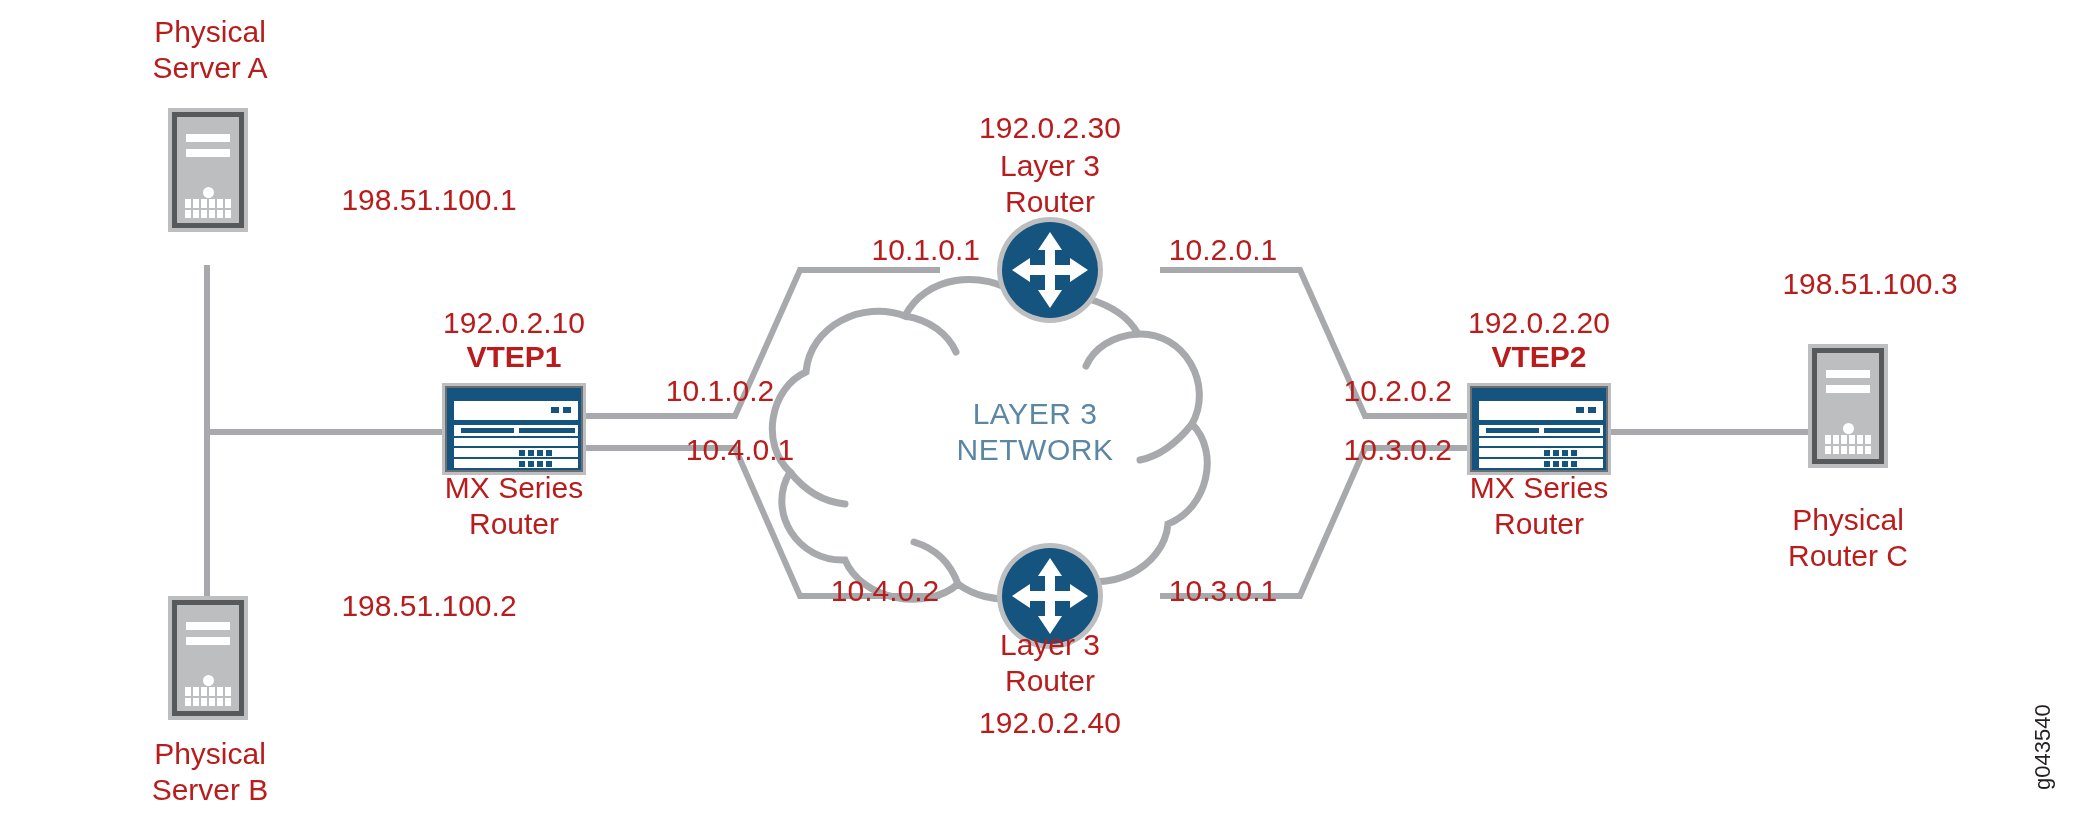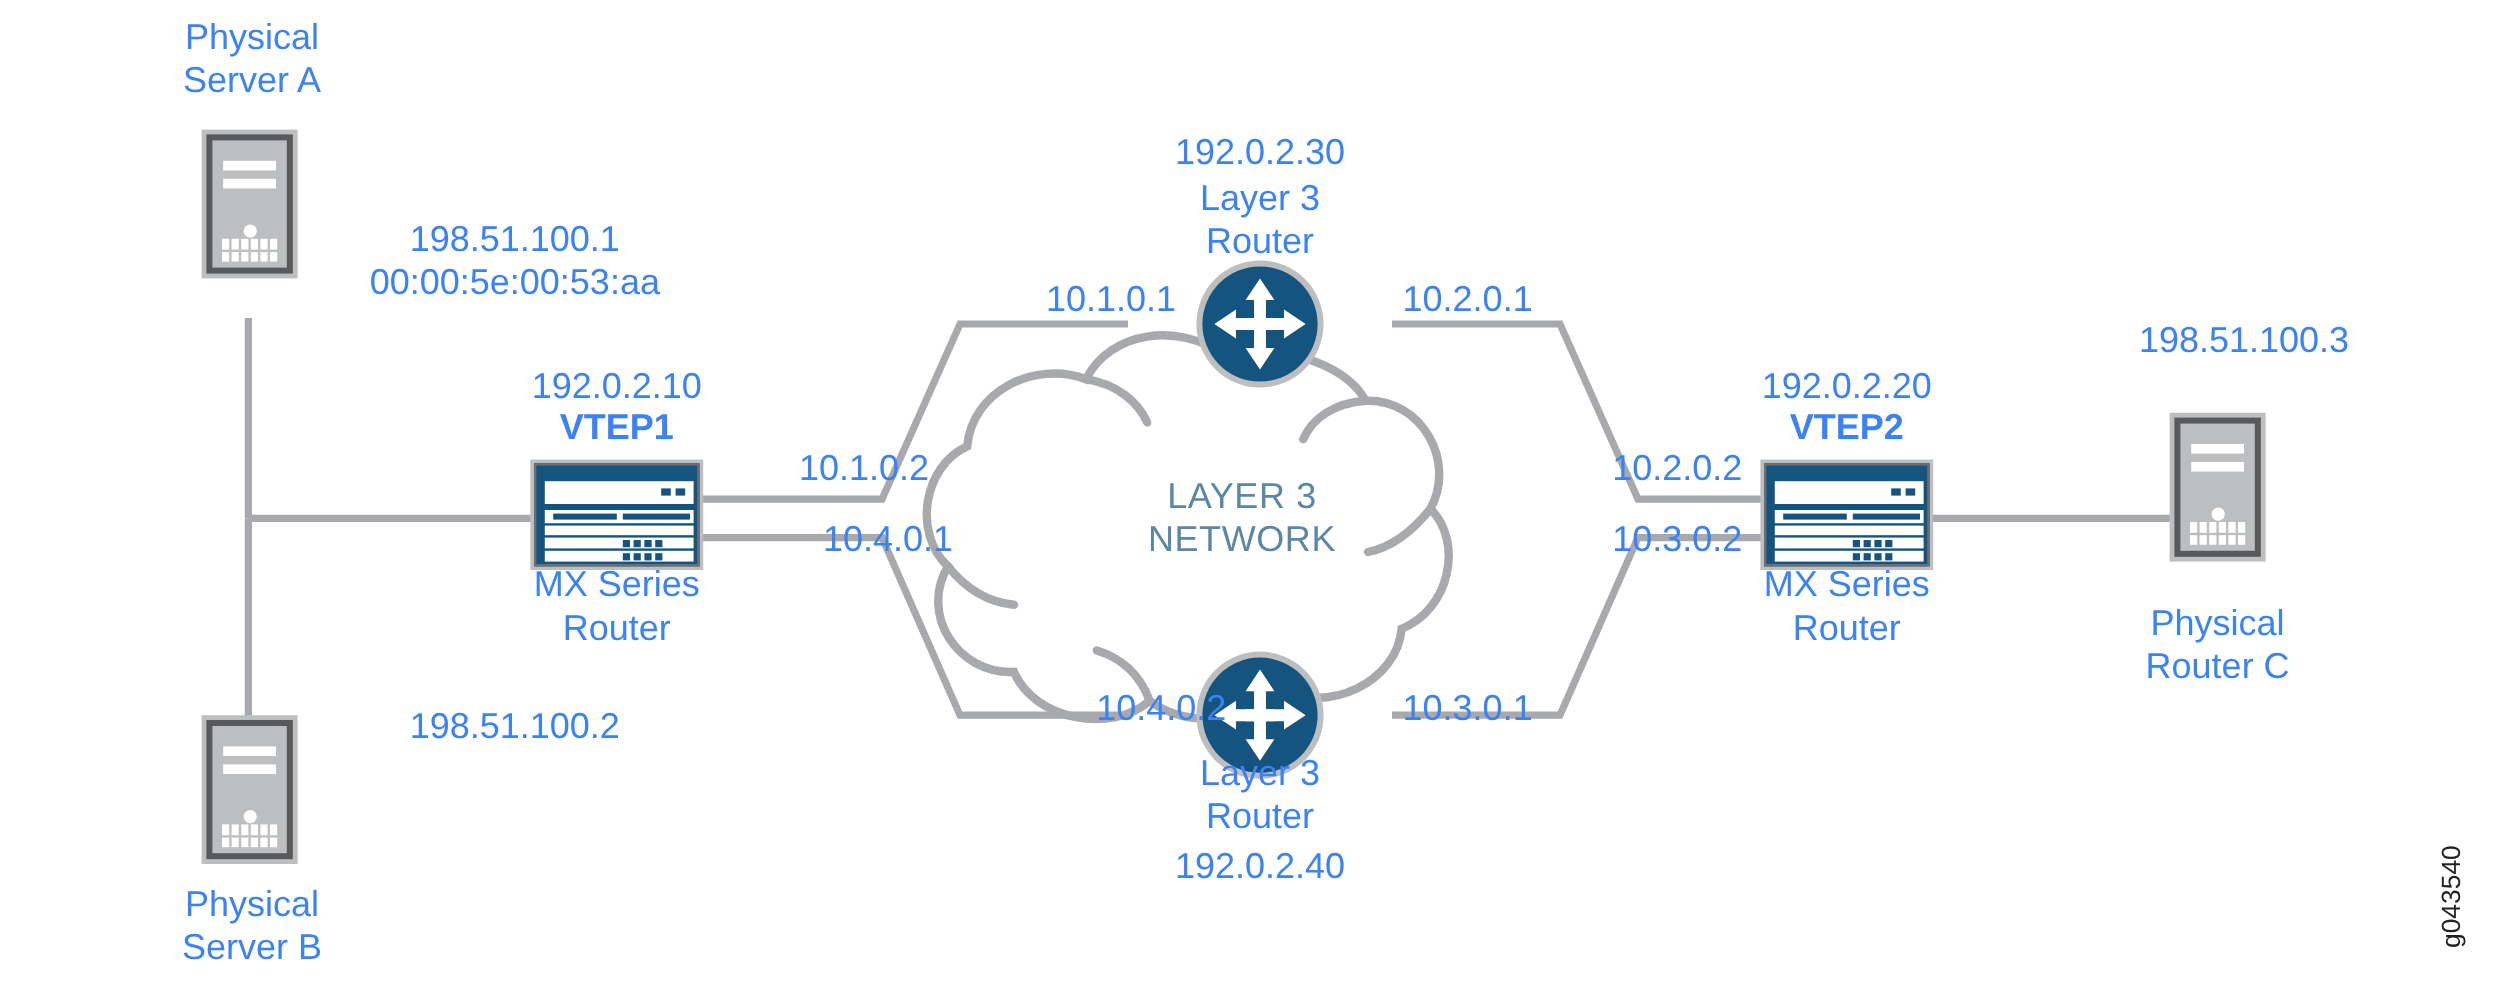--- a/index.html
+++ b/index.html
@@ -22,21 +22,21 @@
     left: 0; top: 0;
     width: 2100px;
     height: 840px;
   }
   .node {
     position: absolute;
   }
   
   .lbl {
     position: absolute;
-    color: #3b82f6;
+    color: #b91c1c;
     font-size: 30px;
     line-height: 36px;
     white-space: pre;
   }
   .lbl.center { text-align: center; }
   .lbl.right  { text-align: right; }
   .lbl.left   { text-align: center; }
   .cloudtext {
     position: absolute;
     color: #5b87a3;
@@ -206,21 +206,21 @@
           <i></i>
           <i></i>
           <i></i>
           <i></i>
           <i></i>
           <i></i>
           <i></i>
           <i></i>
       </span>
     </div>
-    <div class="lbl left" style="left:264px; top:182px; width:330px;"><span>198.51.100.1</span><br><span>00:00:5e:00:53:aa</span></div>
+    <div class="lbl left" style="left:264px; top:182px; width:330px;"><span>198.51.100.1</span><br></div>
   </div>
 
   <div class="node" style="left:0;top:0;">
     <div class="server" style="left:172px; top:600px;">
       <span class="bar bar1"></span>
       <span class="bar bar2"></span>
       <span class="dot"></span>
       <span class="grille">
         <i></i>
           <i></i>
@@ -292,21 +292,21 @@
     <div class="l3r" style="left:1002px; top:548px;">
       <svg width="96" height="96" viewBox="0 0 96 96">
         <g fill="#ffffff">
           <polygon points="48,10 60,28 53,28 53,60 43,60 43,28 36,28"></polygon>
           <polygon points="48,86 36,68 43,68 43,36 53,36 53,68 60,68"></polygon>
           <polygon points="86,48 68,60 68,53 36,53 36,43 68,43 68,36"></polygon>
           <polygon points="10,48 28,36 28,43 60,43 60,53 28,53 28,60"></polygon>
         </g>
       </svg>
     </div>
-    <div class="lbl right" style="left:812px; top:573px; width:210px;">10.4.0.2</div>
+    <div class="lbl right" style="left:780px; top:573px; width:210px;text-align:center;">10.4.0.2</div>
     <div class="lbl left" style="left:1118px; top:573px; width:210px;">10.3.0.1</div>
     <div class="lbl center" style="left:900px; top:627px; width:300px;"><span>Layer 3</span><br><span>Router</span></div>
     <div class="lbl center" style="left:900px; top:705px; width:300px;">192.0.2.40</div>
   </div>
 
   <div class="cloudtext" style="left:870px; top:396px; width:330px;"><span>LAYER 3</span><br><span>NETWORK</span></div>
 
   <div class="node" style="left:0;top:0;">
     <div class="lbl center" style="left:1429px; top:305px; width:220px;">192.0.2.20</div>
     <div class="lbl center" style="left:1429px; top:339px; width:220px; font-weight:bold;">VTEP2</div>

